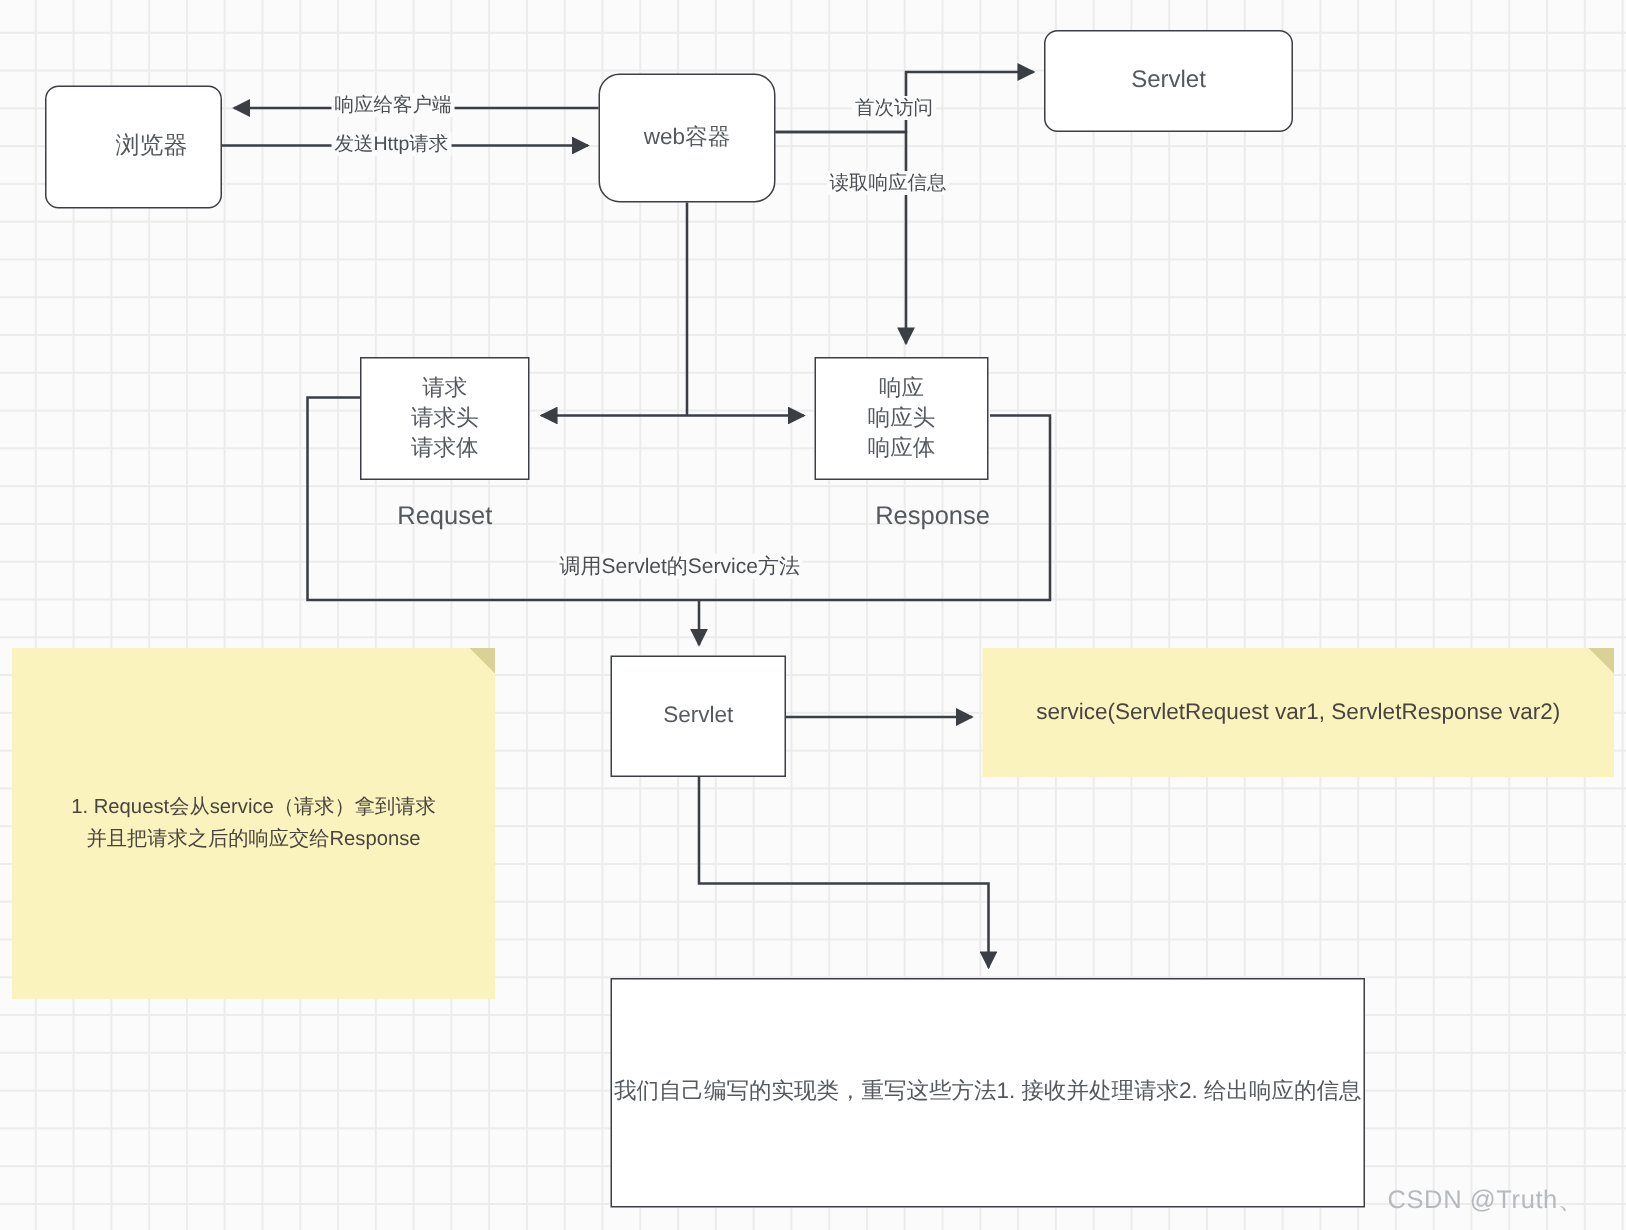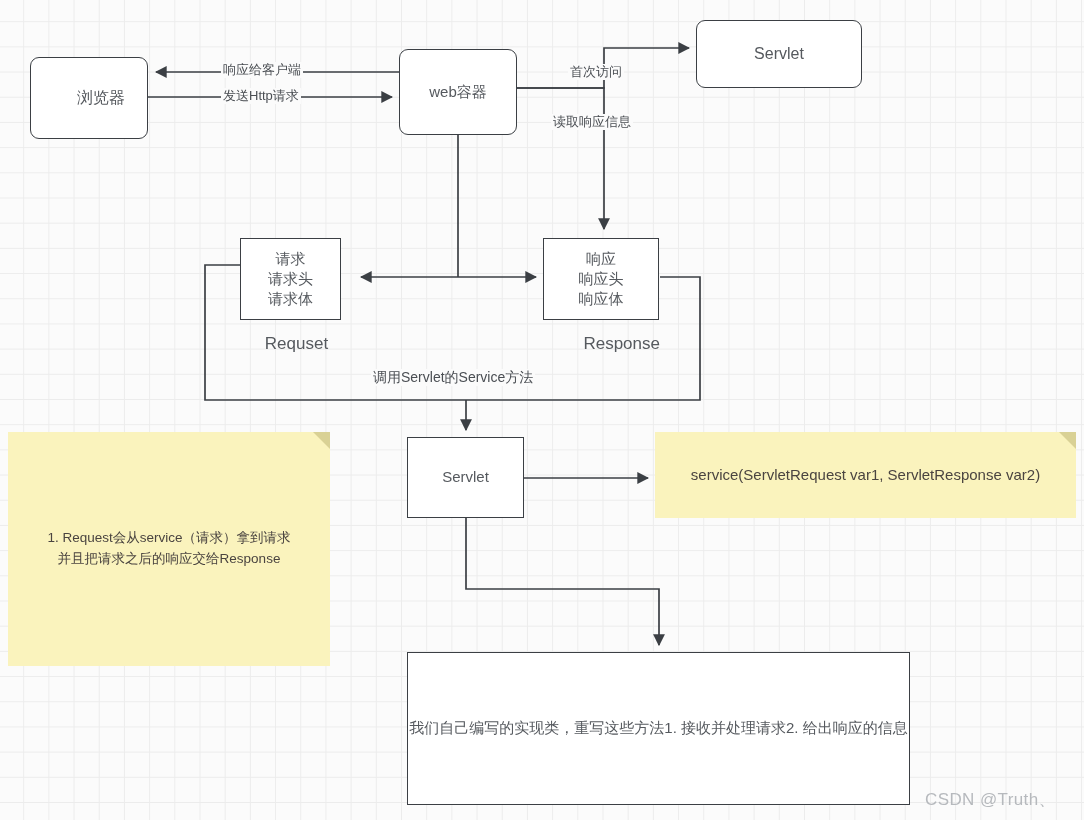--- a/index.html
+++ b/index.html
@@ -105,29 +105,29 @@
       <path d="M 523 478 L 648 478" marker-end="url(#arrow)"></path>
 
       <path d="M 466 518 L 466 589 L 659 589 L 659 645" marker-end="url(#arrow)"></path>
     </g>
   </svg>
 
   <div class="node round" style="left:30px;top:57px;width:118px;height:82px;font-size:16px;padding-left:24px;">
     <span>浏览器</span>
   </div>
 
-  <div class="node round" style="left:399px;top:49px;width:118px;height:86px;font-size:15px;">
+  <div class="node round" style="left:399px;top:49px;width:118px;height:86px;font-size:15px;border-radius:14px;">
     <span>web容器</span>
   </div>
 
   <div class="node round" style="left:696px;top:20px;width:166px;height:68px;font-size:16px;">
     <span>Servlet</span>
   </div>
 
-  <div class="node" style="left:240px;top:238px;width:101px;height:82px;font-size:15px;flex-direction:column;">
+  <div class="node" style="left:240px;top:238px;width:113px;height:82px;font-size:15px;flex-direction:column;">
     <span>请求</span>
     <span>请求头</span>
     <span>请求体</span>
   </div>
 
   <div class="node" style="left:543px;top:238px;width:116px;height:82px;font-size:15px;flex-direction:column;">
     <span>响应</span>
     <span>响应头</span>
     <span>响应体</span>
   </div>

